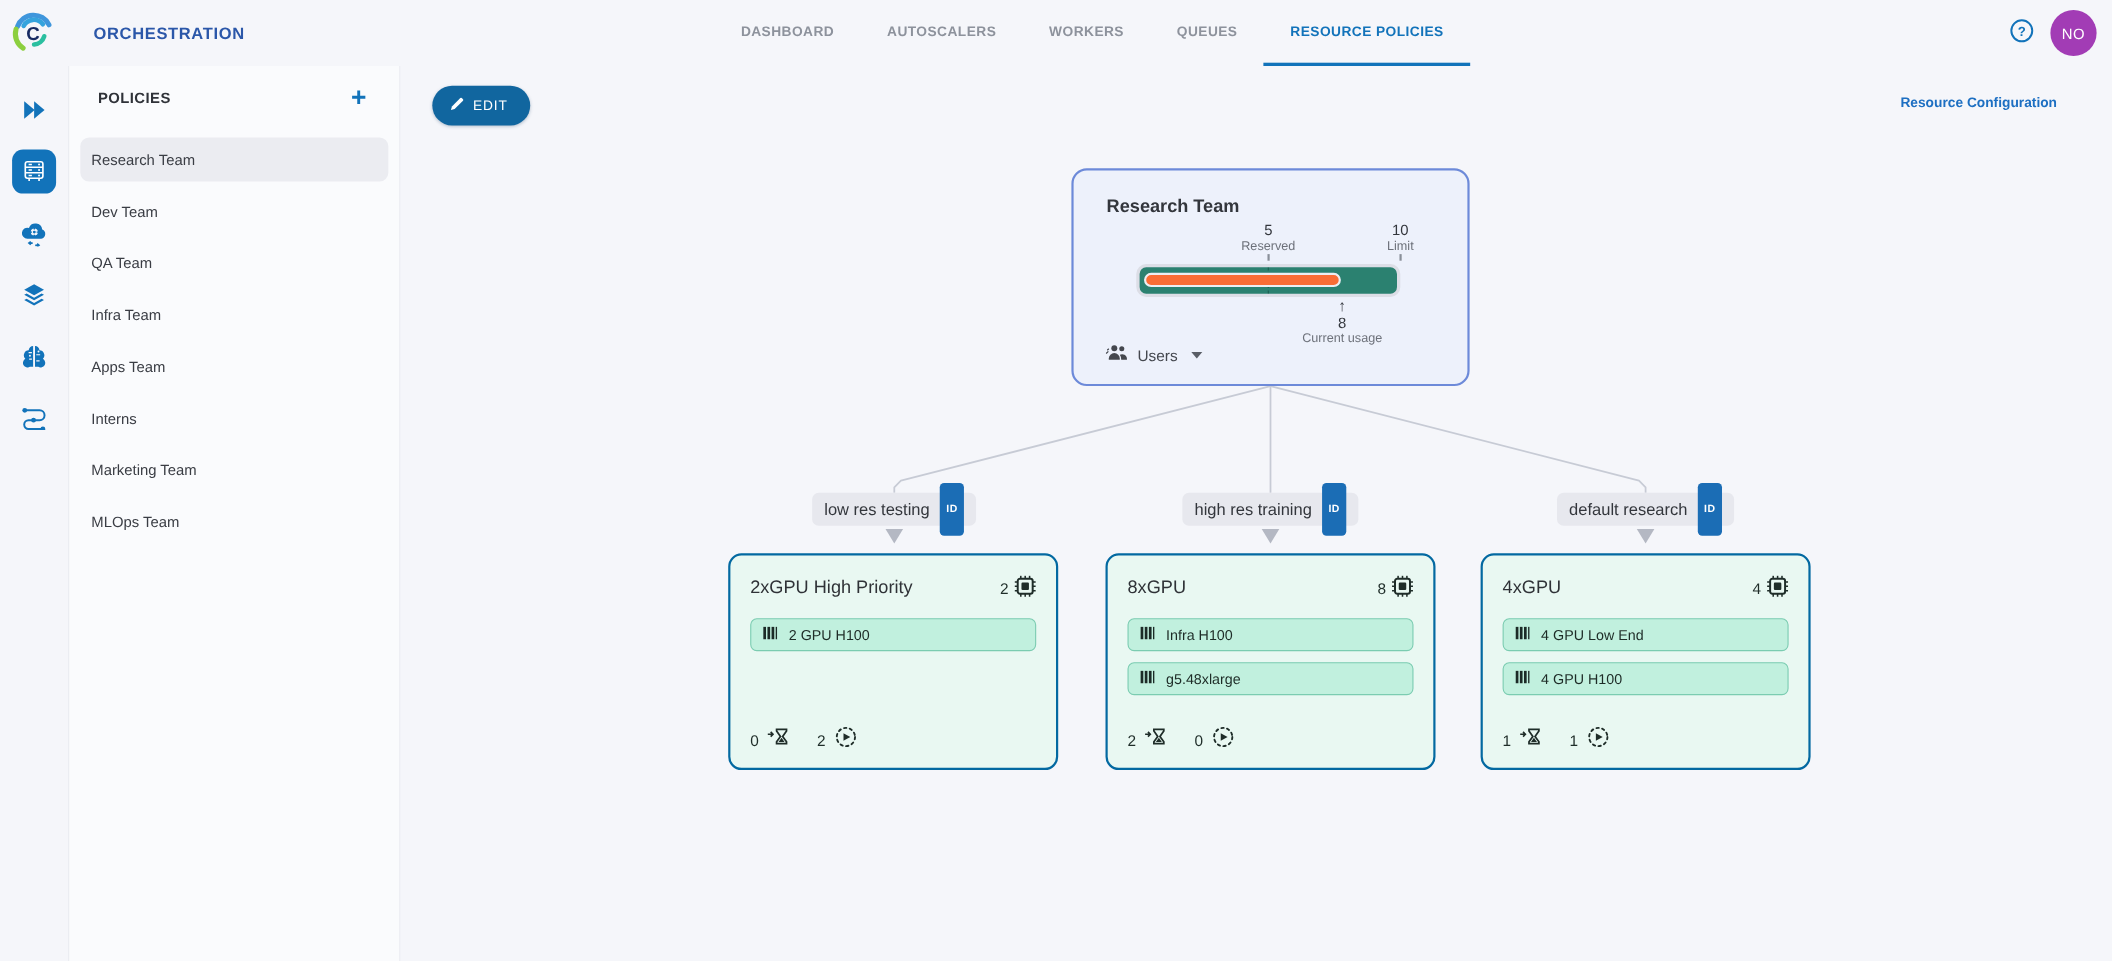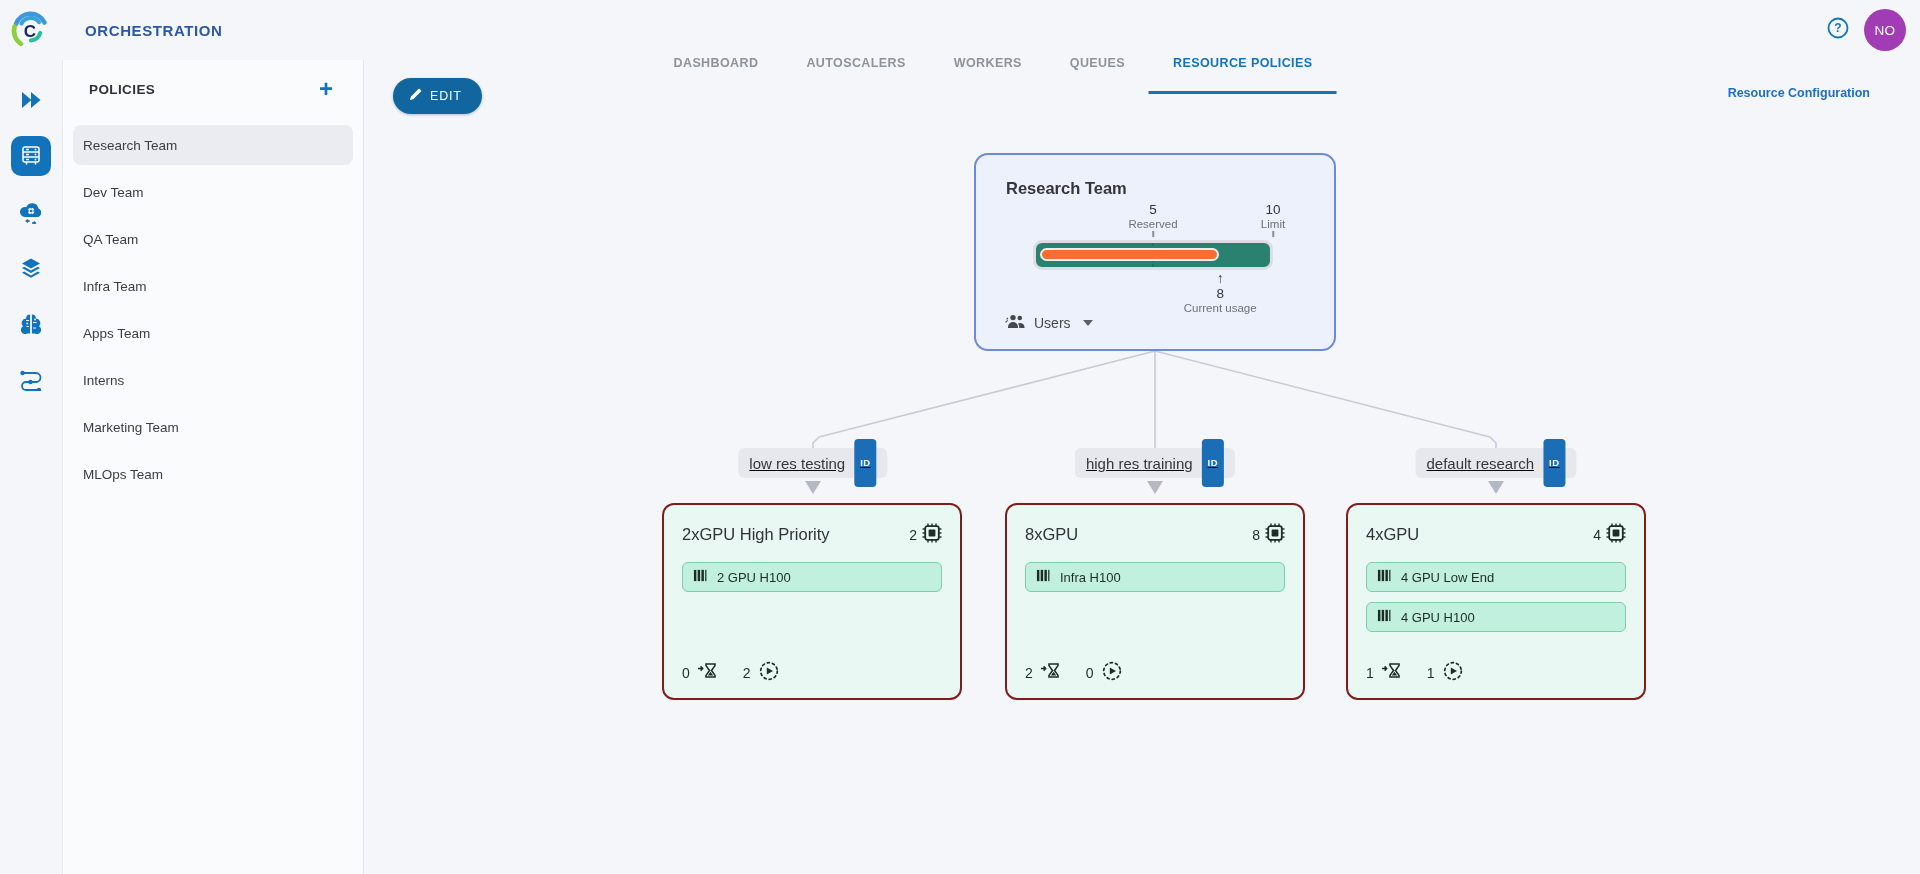--- a/index.html
+++ b/index.html
@@ -6,21 +6,21 @@
   html,body { width:1920px; height:874px; font-family:"Liberation Sans", sans-serif; background:#f5f6fa; overflow:hidden; }
   .app { position:relative; width:1920px; height:874px; background:#f5f6fa; }
 
   
   .topbar { position:absolute; left:0; top:0; width:1920px; height:60px; background:#f5f6fa; z-index:5; }
   .logo { position:absolute; left:9px; top:9px; width:42px; height:42px; }
   .app-title { position:absolute; left:85px; top:0; height:60px; display:flex; align-items:center;
                font-size:15px; font-weight:bold; letter-spacing:.6px; color:#2b57a9; }
   .tabs { position:absolute; left:993px; top:0; height:60px; transform:translateX(-50%); display:flex; }
   .tab { height:60px; display:flex; align-items:center; padding:0 24px; font-size:12.5px; font-weight:bold;
-         letter-spacing:.4px; color:#8d929c; cursor:pointer; border-bottom:3px solid transparent;margin-top:34px; }
+         letter-spacing:.4px; color:#8d929c; cursor:pointer; border-bottom:3px solid transparent; }
   .tab.active { color:#1273ba; border-bottom-color:#1273ba; }
   .topbar-right { position:absolute; right:14px; top:0; height:60px; display:flex; align-items:center; gap:14px; }
   .avatar { width:42px; height:42px; border-radius:50%; background:#a23cb5; color:#fff; display:flex;
             align-items:center; justify-content:center; font-size:13.5px; letter-spacing:.5px; }
 
   
   .rail { position:absolute; left:0; top:60px; width:62px; bottom:0; background:#f5f6fa; display:flex;
           flex-direction:column; align-items:center; padding-top:20px; gap:16px; }
   .rail-divider { position:absolute; left:62px; top:0; width:1px; height:874px; background:#e6e8ef; }
   .panel-divider { position:absolute; left:363px; top:60px; width:1px; bottom:0; background:#e3e5ec; }
@@ -64,30 +64,30 @@
   .usage-pointer { position:absolute; top:32px; transform:translateX(-50%); text-align:center; white-space:nowrap; }
   .usage-pointer .arrow { display:block; font-size:14px; line-height:13px; color:#3a3d44; }
   .usage-pointer .num { display:block; font-size:13.5px; color:#33363c; margin-top:1px; }
   .usage-pointer .cap { display:block; font-size:11.5px; color:#6d717a; margin-top:1px; }
   .users-row { position:absolute; left:28px; bottom:16px; display:flex; align-items:center; gap:8px; cursor:pointer; }
   .users-label { font-size:14px; color:#44474e; }
   .caret { width:0; height:0; border-left:5px solid transparent; border-right:5px solid transparent; border-top:6px solid #5a5e66; margin-left:4px; }
 
   
   .queue-label { position:absolute; top:388px; transform:translateX(-50%); height:30px; background:#e7e8ee; border-radius:6px;
-                 display:flex; align-items:center; gap:9px; padding:0 11px; white-space:nowrap; cursor:default;text-decoration:underline; }
+                 display:flex; align-items:center; gap:9px; padding:0 11px; white-space:nowrap; cursor:default; }
   .queue-name { font-size:15px; color:#33363c; }
   .id-badge { background:#1b6db5; color:#fff; font-size:9.5px; font-weight:bold; letter-spacing:.5px;
               border-radius:4px; padding:19px 6px; line-height:1; cursor:pointer; }
   .down-arrow { position:absolute; top:421px; transform:translateX(-50%); width:0; height:0;
                 border-left:8px solid transparent; border-right:8px solid transparent; border-top:13px solid #b4b8c3; }
 
   
   .pool-card { position:absolute; top:443px; width:300px; height:197px; background:#e9f8f2;
-               border:2px solid #7f1d1d; border-radius:12px; padding:18px 18px 12px 18px; }
+               border:2px solid #0369a1; border-radius:12px; padding:18px 18px 12px 18px; }
   .pool-head { display:flex; align-items:center; justify-content:space-between; }
   .pool-title { font-size:16.5px; color:#2f3237; }
   .pool-count { display:flex; align-items:center; gap:5px; font-size:14px; color:#1f2d29; }
   .tag-list { margin-top:16px; display:flex; flex-direction:column; gap:10px; }
   .pool-tag { height:30px; background:#c1f0de; border:1px solid #7bccb1; border-radius:6px; display:flex;
               align-items:center; gap:9px; padding:0 10px; font-size:13px; color:#1e2c27; }
   .pool-foot { position:absolute; left:18px; bottom:12px; display:flex; align-items:center; gap:7px; }
   .foot-num { font-size:14px; color:#1f2d29; }
   .foot-gap { width:10px; }
 </style>
@@ -389,20 +389,31 @@
           <span>
             <svg width="15" height="15" viewBox="0 0 16 16" fill="#1c2b27">
               <rect x="1" y="2" width="2.6" height="12"></rect>
                 <rect x="5" y="2" width="2.6" height="12"></rect>
               <rect x="9" y="2" width="2.6" height="12"></rect>
                 <rect x="13" y="2" width="1.3" height="12"></rect>
             </svg>
           </span>
           <span>Infra H100</span>
         </div>
+        <div class="pool-tag">
+          <span>
+            <svg width="15" height="15" viewBox="0 0 16 16" fill="#1c2b27">
+              <rect x="1" y="2" width="2.6" height="12"></rect>
+                <rect x="5" y="2" width="2.6" height="12"></rect>
+              <rect x="9" y="2" width="2.6" height="12"></rect>
+                <rect x="13" y="2" width="1.3" height="12"></rect>
+            </svg>
+          </span>
+          <span>g5.48xlarge</span>
+        </div>
       </div>
       <div class="pool-foot">
         <span class="foot-num">2</span>
         <span>
           <svg width="22" height="18" viewBox="0 0 22 18">
             <g stroke="#1f2d29" stroke-width="1.5" fill="none">
                 <path d="M1 6.5 h4.5 M3.6 4.4 l2.1 2.1 -2.1 2.1"></path>
               </g>
             <path d="M9 2 h9 v1.6 l-3.5 4.9 3.5 4.9 V15 H9 v-1.6 l3.5-4.9 L9 3.6z" fill="none" stroke="#1f2d29" stroke-width="1.6"></path>
             <path d="M10.8 13.5 h5.4 l-2.7-3.8z" fill="#1f2d29"></path>

